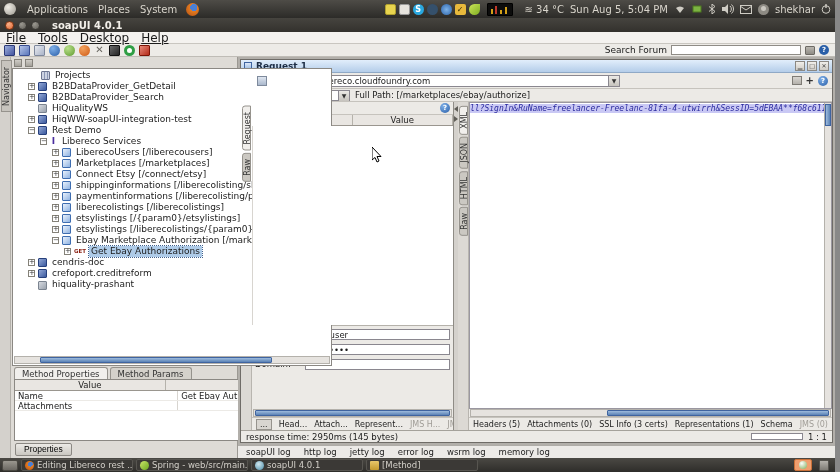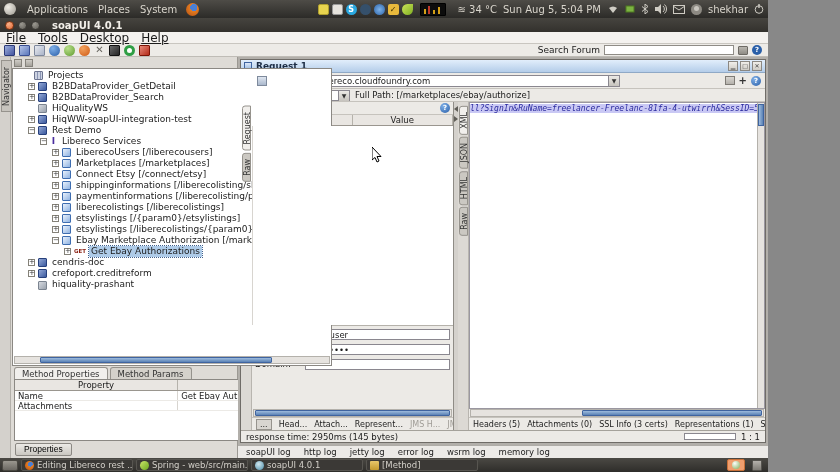--- a/index.html
+++ b/index.html
@@ -1,17 +1,17 @@
 <!DOCTYPE html>
 <html><head>
 <meta charset="utf-8">
 <style>
   *{box-sizing:border-box;margin:0;padding:0}
   body{margin:0;background:#888}
-  #screen{width:768px;height:472px;position:relative;overflow:hidden;
+  #screen{width:835px;height:472px;position:relative;overflow:hidden;
     font-family:"DejaVu Sans","Liberation Sans",sans-serif;font-size:9px;color:#1b1b1b;background:#d6d3cf}
 
   
   .gpanel{height:18px;background:linear-gradient(#4e4c47,#2c2b28);display:flex;align-items:center;
     color:#d9d5cc;font-size:10px;padding:0 4px;gap:4px}
   .gp-logo{width:12px;height:12px;border-radius:50%;background:radial-gradient(circle at 35% 35%,#f0ede6,#9b978e);margin-right:2px}
   .gp-menu{padding:0 5px;cursor:default}
   .ff-ico{width:13px;height:13px;border-radius:50%;background:radial-gradient(circle at 60% 35%,#4a7fd4 30%,#e37c22 32%,#b44f10)}
   .gp-spacer{flex:1}
   .tray{display:flex;align-items:center;gap:3px}
@@ -301,21 +301,21 @@
       <div class="nav-strip">
         <div class="nav-tab">Navigator</div>
       </div>
       <div class="left-panel">
         <div class="tree-toolbar">
           <div class="mini-ico"></div>
           <div class="mini-ico"></div>
         </div>
         <div class="tree-box">
           <div>
-              <div class="tree-row" style="padding-left: 11px;">
+              <div class="tree-row" style="padding-left: 18px;">
                 <span class="tg tg-hidden"></span>
                 <span class="ti ti-workspace"></span>
                 <span class="tree-label">Projects</span>
               </div>
               <div class="tree-row" style="padding-left: 15px;">
                 <span class="tg">+</span>
                 <span class="ti ti-project"></span>
                 <span class="tree-label">B2BDataProvider_GetDetail</span>
               </div>
               <div class="tree-row" style="padding-left: 15px;">
@@ -412,21 +412,20 @@
           <div class="hscroll">
             <div class="hs-thumb" style="margin-left:8%;width:74%"></div>
           </div>
         </div>
         <div class="method-tabs">
             <div class="mtab active">Method Properties</div>
             <div class="mtab">Method Params</div>
           </div>
         <div class="props-table">
           <div class="phead">
-            <div class="pc1">Property</div>
             <div class="pc2">Value</div>
           </div>
           <div>
               <div class="prow">
                 <div class="pc1">Name</div>
                 <div class="pc2">Get Ebay Authorizations</div>
               </div>
               <div class="prow">
                 <div class="pc1">Attachments</div>
                 <div class="pc2"></div>

